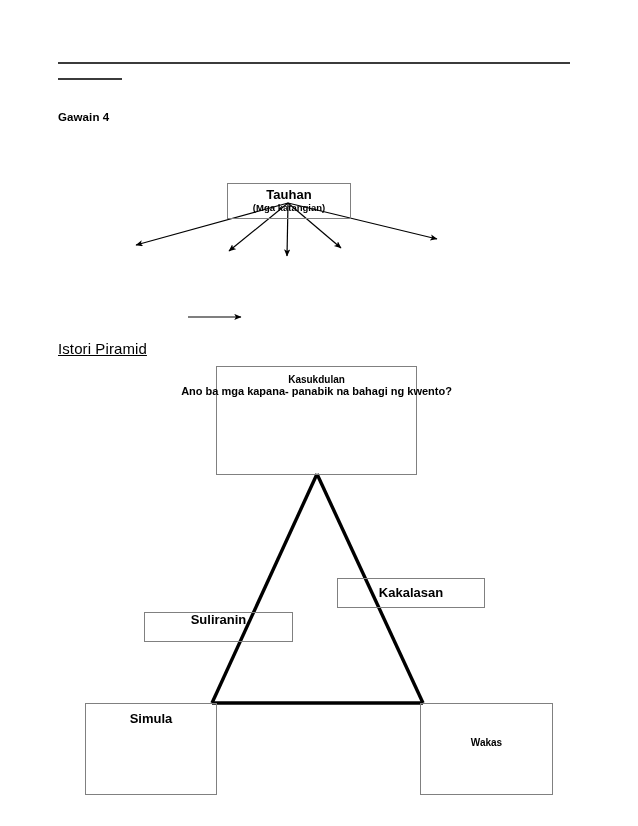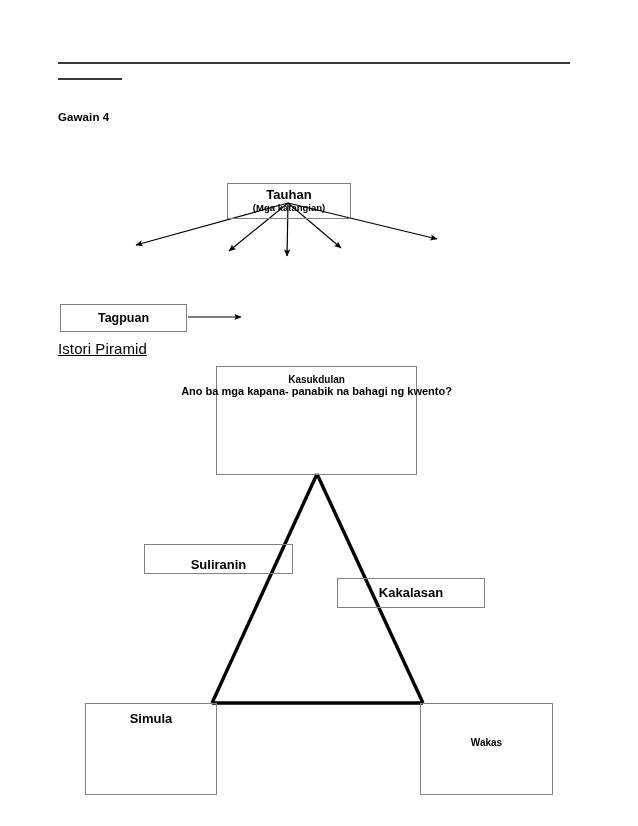--- a/index.html
+++ b/index.html
@@ -88,22 +88,22 @@
 
   #box-kasukdulan {
     left: 216px; top: 366px; width: 201px; height: 109px;
     justify-content: flex-start;
     padding-top: 7px;
   }
   #box-kasukdulan .node-title { font-size: 10px; }
   #box-kasukdulan .node-sub { font-size: 11px; margin-top: 0; white-space: nowrap; }
 
   #box-suliranin {
-    left: 144px; top: 544px; width: 149px; height: 30px;
-    justify-content: flex-end;
+    left: 144px; top: 612px; width: 149px; height: 30px;
+    justify-content: flex-start;
   }
   #box-suliranin .node-title { font-size: 13px; }
 
   #box-kakalasan {
     left: 337px; top: 578px; width: 148px; height: 30px;
     justify-content: center;
   }
   #box-kakalasan .node-title { font-size: 13px; }
 
   #box-simula {
@@ -160,23 +160,20 @@
       <line x1="317" y1="474" x2="423" y2="703"></line>
       <line x1="212" y1="703" x2="423" y2="703"></line>
     </g>
   </svg>
 
   <div class="node-box" id="box-tauhan">
     <div class="node-title">Tauhan</div>
     <div class="node-sub">(Mga katangian)</div>
   </div>
 
-  <div class="node-box" id="box-tagpuan">
-    <div class="node-title">Tagpuan</div>
-  </div>
 
   <div id="istori-label">Istori Piramid</div>
 
   <div class="node-box" id="box-kasukdulan">
     <div class="node-title">Kasukdulan</div>
     <div class="node-sub">Ano ba mga kapana- panabik na bahagi ng kwento?</div>
   </div>
 
   <div class="node-box" id="box-suliranin">
     <div class="node-title">Suliranin</div>

